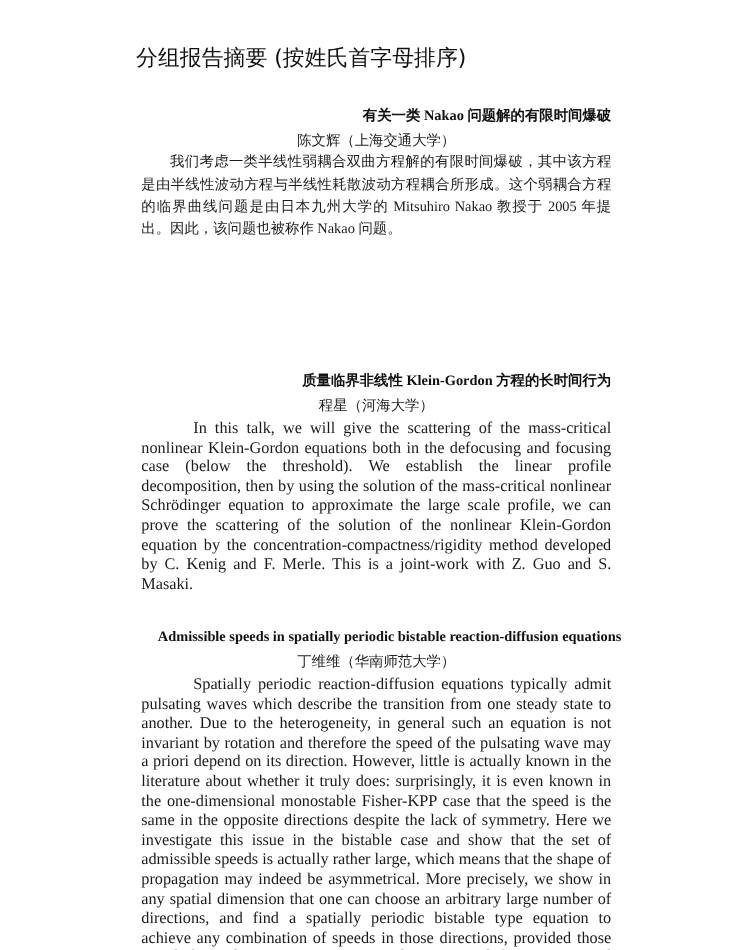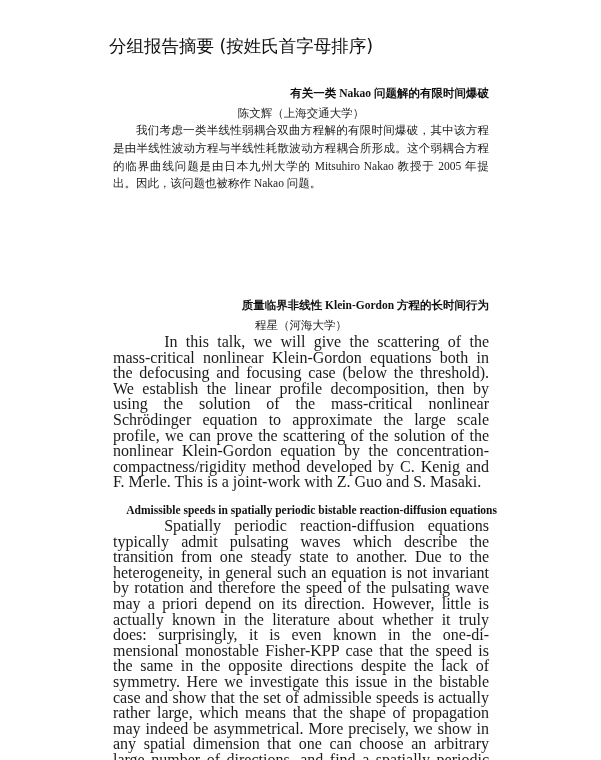--- a/index.html
+++ b/index.html
@@ -4,21 +4,21 @@
 <style>
   html, body { margin:0; padding:0; background:#ffffff; }
   body { width:601px; height:760px; overflow:hidden; position:relative;
          font-family:"Liberation Serif","DejaVu Serif",serif; color:#1a1a1a; }
   .page-title { position:absolute; top:34px; left:0; width:482px; text-align:center;
          font-family:"DejaVu Sans","Liberation Sans",sans-serif; font-size:17.5px; font-weight:normal; color:#111; }
   .abstract { position:absolute; left:113px; width:376px; }
   .abs-title { text-align:right; font-weight:bold; font-size:11.5px; line-height:16px; color:#111; }
   .abs-author { text-align:center; font-size:11.5px; line-height:18px; margin-top:3px; color:#222; }
   .abs-body p { margin:0; text-align:justify; font-size:11.5px; line-height:17.8px; text-indent:2em; }
-  .en p { font-size:16px; line-height:15.6px; text-indent:3.2em; hyphens:manual; }
+  .en p { font-size:13px; line-height:15.6px; text-indent:3.2em; hyphens:manual; }
 </style>
 </head>
 <body>
 
 <div class="page-title">分组报告摘要 (按姓氏首字母排序)</div>
 
 <div class="abstract" style="top:85px;">
   <div class="abs-title">有关一类 Nakao 问题解的有限时间爆破</div>
   <div class="abs-author">陈文辉（上海交通大学）</div>
   <div class="abs-body">
@@ -29,16 +29,17 @@
 <div class="abstract" style="top:297px;">
   <div class="abs-title">质量临界非线性 Klein-Gordon 方程的长时间行为</div>
   <div class="abs-author">程星（河海大学）</div>
   <div class="abs-body en">
     <p>In this talk, we will give the scattering of the mass-critical nonlinear Klein-Gordon equations both in the defocusing and focusing case (below the threshold). We establish the linear profile decomposition, then by using the solution of the mass-critical nonlinear Schrödinger equation to approximate the large scale profile, we can prove the scattering of the solution of the nonlinear Klein-Gordon equation by the concentration-compact­ness/rigidity method developed by C. Kenig and F. Merle. This is a joint-work with Z. Guo and S. Masaki.</p>
   </div>
 </div>
 
 <div class="abstract" style="top:502px; left:105px; width:392px;">
   <div class="abs-title">Admissible speeds in spatially periodic bistable reaction-diffusion equations</div>
+  <div class="abs-author">丁维维（华南师范大学）</div>
   <div class="abs-body en" style="margin-left:8px; width:376px;">
     <p>Spatially periodic reaction-diffusion equations typically admit pulsating waves which describe the transition from one steady state to another. Due to the heterogeneity, in general such an equation is not invariant by rotation and therefore the speed of the pulsating wave may a priori depend on its direction. However, little is actually known in the literature about whether it truly does: surprisingly, it is even known in the one-di­mensional monostable Fisher-KPP case that the speed is the same in the opposite direc­tions despite the lack of symmetry. Here we investigate this issue in the bistable case and show that the set of admissible speeds is actually rather large, which means that the shape of propagation may indeed be asymmetrical. More precisely, we show in any spatial di­mension that one can choose an arbitrary large number of directions, and find a spatially periodic bistable type equation to achieve any combination of speeds in those directions, provided those speeds have the same sign. In particular, in spatial dimension 1 and unlike the Fisher-KPP case, any pair of (either nonnegative or nonpositive) rightward and left­ward wave speeds is admissible.</p>
   </div>
 </div>
 
 </body></html>

